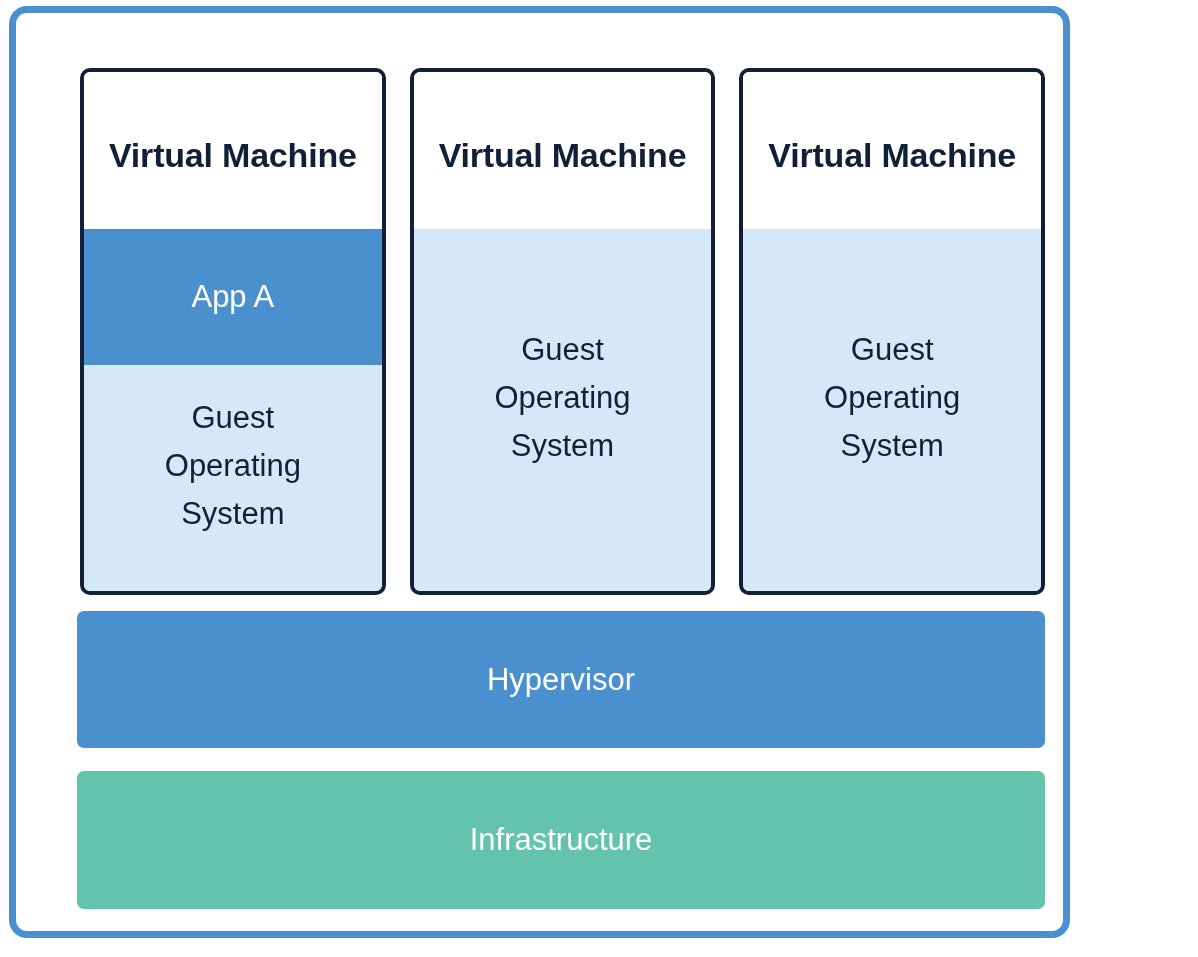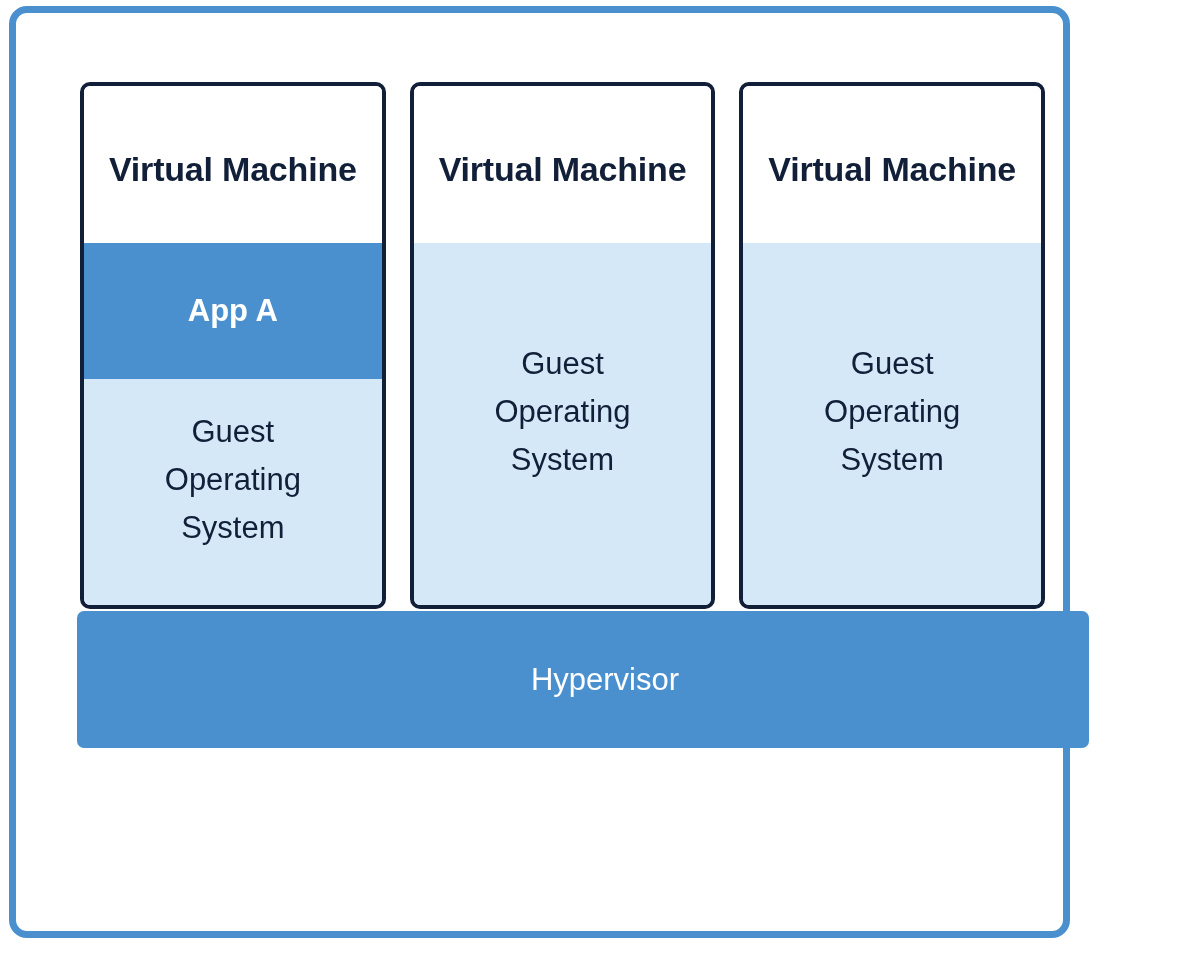--- a/index.html
+++ b/index.html
@@ -29,21 +29,21 @@
     box-sizing: border-box;
     border: 7px solid #4a90cf;
     border-radius: 18px;
     background: #ffffff;
   }
 
   
   .vm-row {
     position: absolute;
     left: 64px;
-    top: 69px;
+    top: 55px;
     width: 965px;
     height: 527px;
     display: flex;
     gap: 24px;
   }
 
   .vm-card {
     flex: 1 1 0;
     box-sizing: border-box;
     border: 4px solid #121f38;
@@ -79,21 +79,21 @@
     height: 136px;
     background: #4a90cf;
     display: flex;
     align-items: center;
     justify-content: center;
   }
 
   .vm-app-label {
     font-size: 31px;
     color: #ffffff;
-    font-weight: bold;
+    font-weight: normal;
     text-align: left;
   }
 
   .vm-os-zone {
     flex: 1 1 auto;
     background: #d4e8f8;
     display: flex;
     align-items: center;
     justify-content: center;
     padding-bottom: 24px;
@@ -110,21 +110,20 @@
 
   
   .layer-bar {
     position: absolute;
     left: 61px;
     width: 968px;
     display: flex;
     align-items: center;
     justify-content: center;
     border-radius: 7px;
-    padding-left: 44px;
   }
 
   .layer-bar-hypervisor {
     top: 598px;
     height: 137px;
     background: #4a90cf;
   }
 
   .layer-bar-infrastructure {
     top: 758px;
@@ -183,16 +182,19 @@
 System</div>
         </div>
       </div>
 
     </div>
 
     <div class="layer-bar layer-bar-hypervisor">
       <div class="layer-label">Hypervisor</div>
     </div>
 
+    <div class="layer-bar layer-bar-infrastructure">
+      <div class="layer-label">Infrastructure</div>
+    </div>
 
   </div>
 
 </div>
 
 </body></html>

